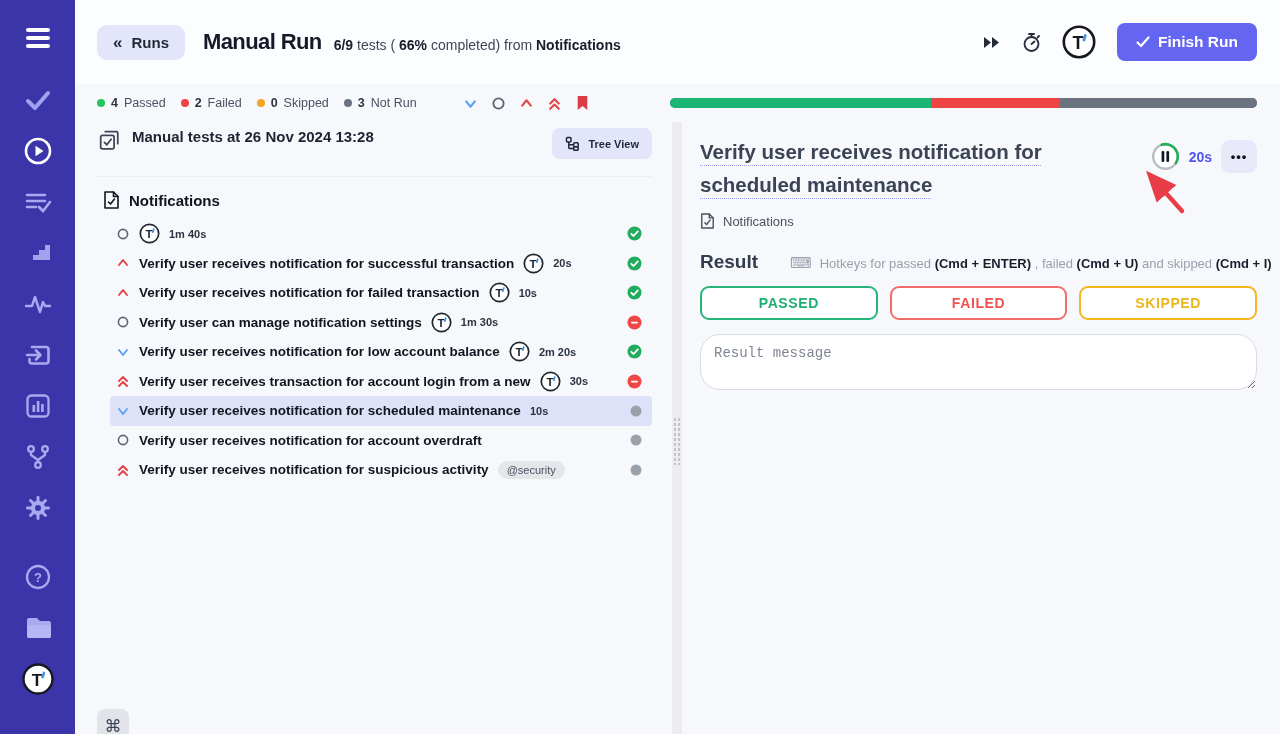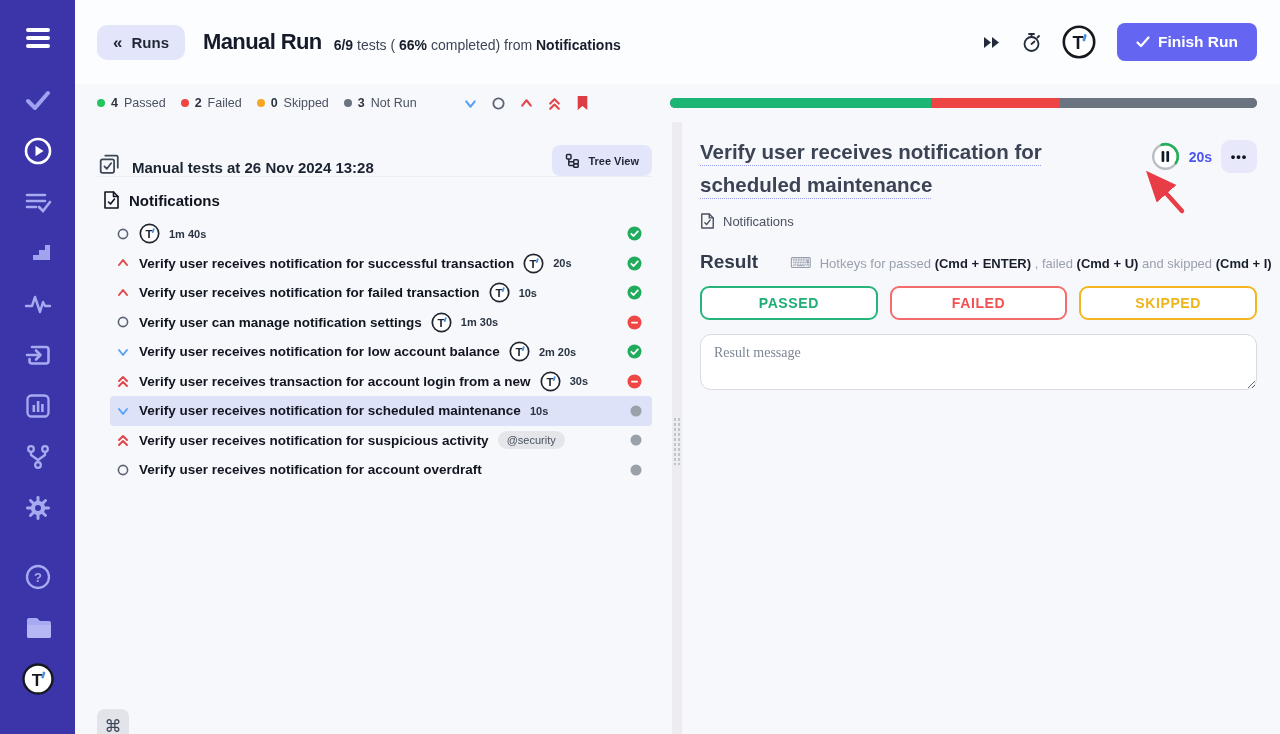--- a/index.html
+++ b/index.html
@@ -67,21 +67,21 @@
     flex:1;height:10px;border-radius:5px;overflow:hidden;
     display:flex;margin-left:80px;background:#6b7280;
   }
   .progress .seg{height:100%;}
   
   .content{flex:1;display:flex;min-height:0;position:relative;}
   .left-panel{
     width:597px;min-width:597px;box-sizing:border-box;
     padding:6px 20px 0 22px;position:relative;
   }
-  .panel-head{display:flex;align-items:flex-end;height:48px;border-bottom:1px solid #eceef5;}
+  .panel-head{display:flex;align-items:flex-start;height:48px;border-bottom:1px solid #eceef5;}
   .run-name{font-size:15px;font-weight:700;color:#1c2431;margin-left:11px;}
   .tree-btn{
     margin-left:auto;background:#e3e5fb;border:none;border-radius:8px;
     padding:8px 13px;font-size:11px;font-weight:600;color:#1f2735;
     font-family:inherit;display:flex;align-items:center;gap:8px;cursor:pointer;
   }
   .folder-row{
     display:flex;align-items:center;gap:9px;
     padding:13px 0 9px 6px;font-size:15px;font-weight:700;color:#10151f;cursor:pointer;
   }
@@ -134,22 +134,22 @@
   .hotkeys b{color:#181f2b;font-weight:700;}
   .verdicts{display:flex;gap:12px;margin-top:13px;}
   .verdict{
     flex:1;height:34px;background:#fff;border-radius:9px;border:2px solid;
     font-family:inherit;font-size:14px;font-weight:700;letter-spacing:0.6px;
     display:flex;align-items:center;justify-content:center;cursor:pointer;
   }
   .msg-wrap{margin-top:14px;}
   .msg-wrap textarea{
     width:100%;height:56px;box-sizing:border-box;background:#fff;
-    border:1px solid #d8dbe2;border-radius:11px;padding:10px 13px;
-    font-family:Liberation Serif, serif;font-size:14px;color:#be185d;resize:both;
+    border:1px solid #d8dbe2;border-radius:20px;padding:10px 13px;
+    font-family:Liberation Mono, monospace;font-size:14px;color:#be185d;resize:both;
   }
   .msg-wrap textarea::placeholder{color:#7e8694;}
 </style>
 </head>
 <body>
 
 <nav class="sidebar">
   <span class="side-icon menu">
     <svg width="28" height="24" viewBox="0 0 28 24">
         <g fill="#ffffff">
@@ -545,41 +545,41 @@
             <span class="duration">10s</span>
             <span class="row-badge">
               <svg width="12" height="12" viewBox="0 0 12 12">
                 <circle cx="6" cy="6" r="5.5" fill="#9aa1a9"></circle>
               </svg>
             </span>
           </div>
           <div class="test-row">
             <span style="display:flex">
               <svg width="14" height="14" viewBox="0 0 14 14">
+                <circle cx="7" cy="7" r="4.6" stroke="#5b6472" stroke-width="1.6" fill="none"></circle>
+              </svg>
+            </span>
+            <span class="test-title">Verify user receives notification for account overdraft</span>
+            <span class="row-badge">
+              <svg width="12" height="12" viewBox="0 0 12 12">
+                <circle cx="6" cy="6" r="5.5" fill="#9aa1a9"></circle>
+              </svg>
+            </span>
+          </div>
+          <div class="test-row">
+            <span style="display:flex">
+              <svg width="14" height="14" viewBox="0 0 14 14">
                 <g stroke="#e0484c" stroke-width="2" fill="none" stroke-linecap="round" stroke-linejoin="round">
                   <polyline points="3,7 7,3 11,7"></polyline>
                   <polyline points="3,12 7,8 11,12"></polyline>
                 </g>
               </svg>
             </span>
             <span class="test-title">Verify user receives notification for suspicious activity</span>
             <span class="tag">@security</span>
-            <span class="row-badge">
-              <svg width="12" height="12" viewBox="0 0 12 12">
-                <circle cx="6" cy="6" r="5.5" fill="#9aa1a9"></circle>
-              </svg>
-            </span>
-          </div>
-          <div class="test-row">
-            <span style="display:flex">
-              <svg width="14" height="14" viewBox="0 0 14 14">
-                <circle cx="7" cy="7" r="4.6" stroke="#5b6472" stroke-width="1.6" fill="none"></circle>
-              </svg>
-            </span>
-            <span class="test-title">Verify user receives notification for account overdraft</span>
             <span class="row-badge">
               <svg width="12" height="12" viewBox="0 0 12 12">
                 <circle cx="6" cy="6" r="5.5" fill="#9aa1a9"></circle>
               </svg>
             </span>
           </div>
         </div>
 
       <button class="cmd-btn">⌘</button>
     </section>

